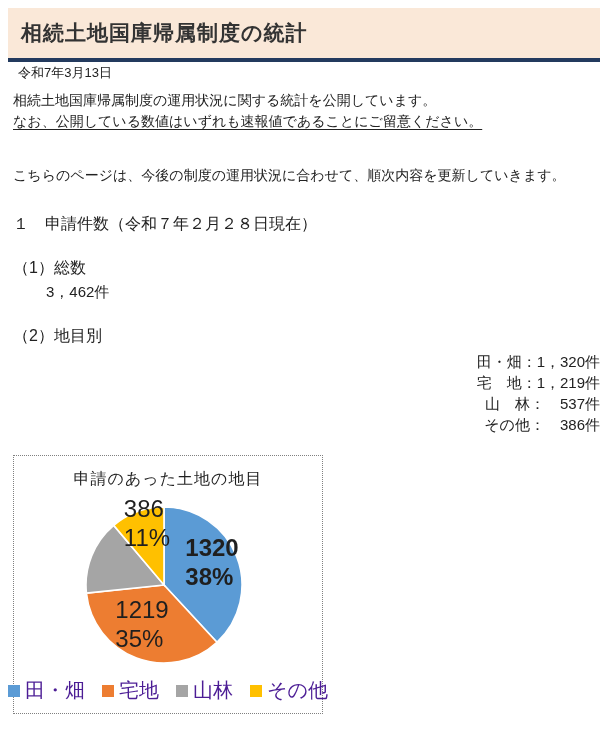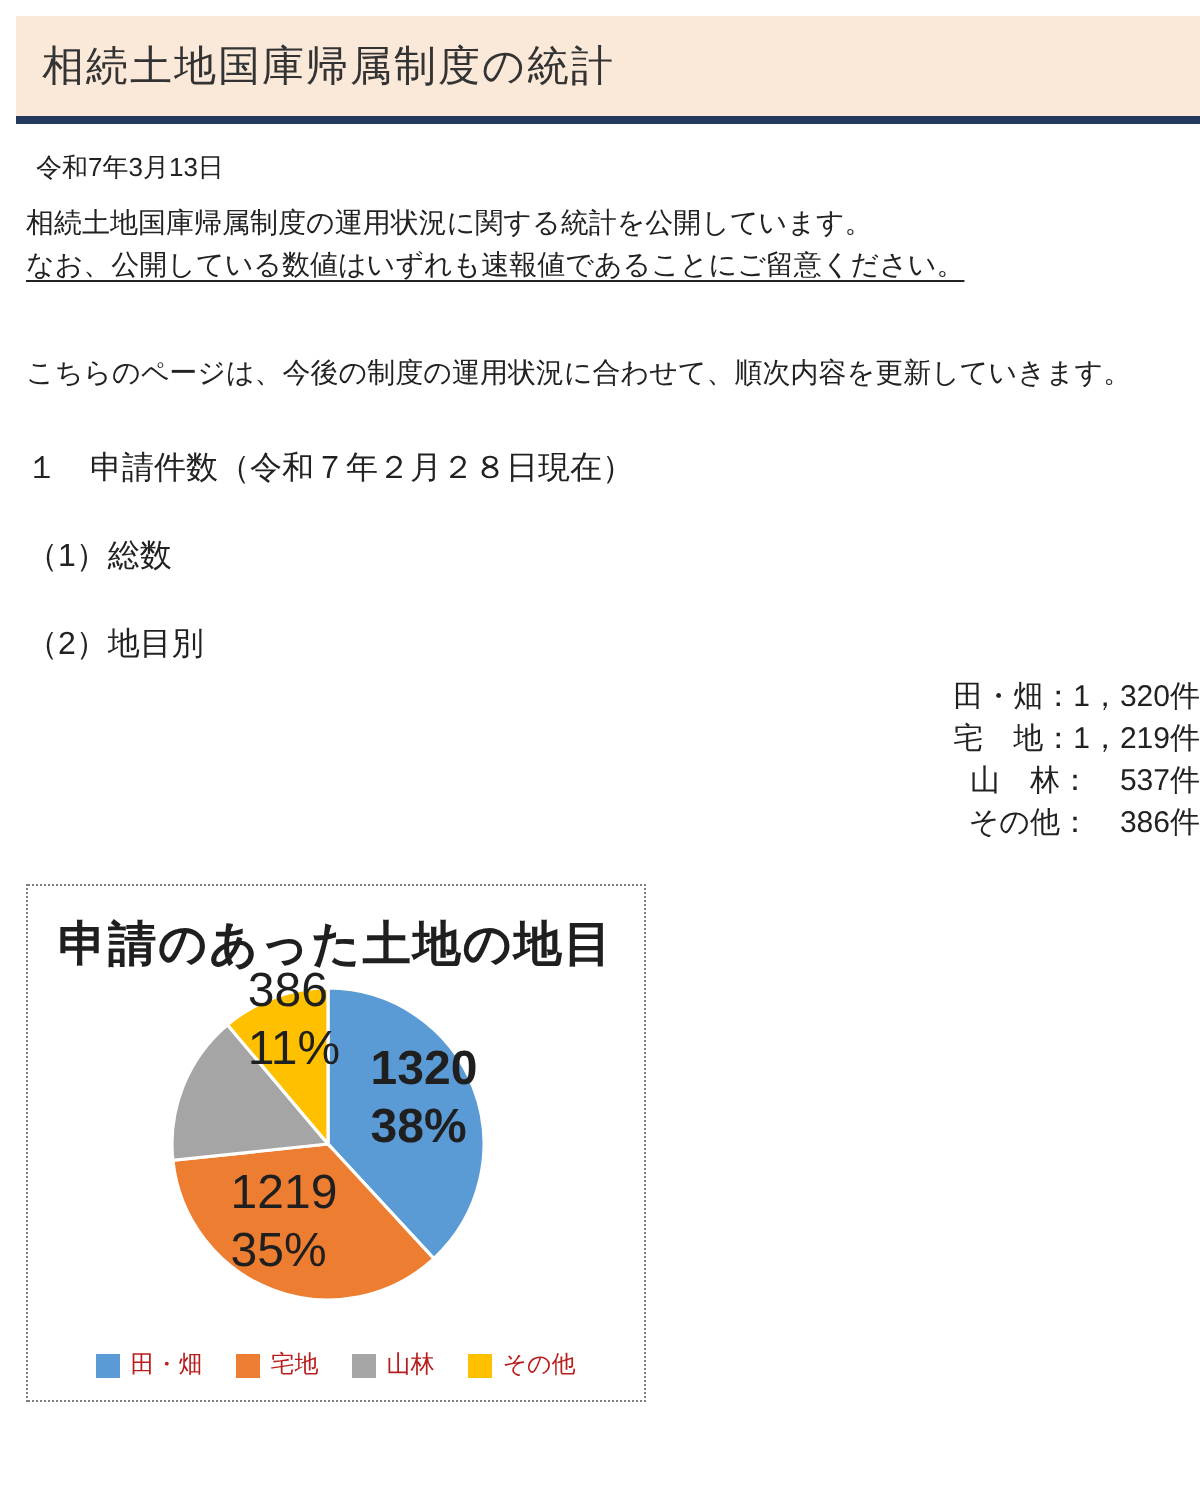--- a/index.html
+++ b/index.html
@@ -23,28 +23,28 @@
     height: 50px;
     background: #FAE8D8;
     border-bottom: 4px solid #233A5E;
     display: flex;
     align-items: center;
   }
   .page-header h1 {
     margin: 0;
     padding-left: 13px;
     font-size: 21px;
-    font-weight: normal;
+    font-weight: bold;
     color: #333333;
     letter-spacing: 1px;
   }
   
   .content { margin-left: 13px; }
   .date-line {
-    margin-top: 14px;
+    margin-top: 3px;
     padding-left: 5px;
     font-size: 13px;
     line-height: 16px;
   }
   .intro-block {
     margin-top: 9px;
     font-size: 14px;
     line-height: 21px;
   }
   .u { text-decoration: underline; text-underline-offset: 3px; }
@@ -88,22 +88,22 @@
     height: 259px;
     border: 1px dotted #808080;
     background: #ffffff;
   }
   .chart-title {
     position: absolute;
     top: 13px;
     left: 0;
     width: 100%;
     text-align: center;
-    font-size: 24px;
-    font-weight: bold;
+    font-size: 16px;
+    font-weight: normal;
     color: #1f1f1f;
     letter-spacing: 1px;
   }
   .pie-svg {
     position: absolute;
     left: 70px;
     top: 49px;
     width: 160px;
     height: 160px;
   }
@@ -122,22 +122,22 @@
   .pl-3 { left: 133px; top: 67px;  }  
   .legend {
     position: absolute;
     bottom: 9px;
     left: 0;
     width: 100%;
     display: flex;
     justify-content: center;
     align-items: center;
     gap: 17px;
-    font-size: 12px;
-    color: #b91c1c;
+    font-size: 20px;
+    color: #4c1d95;
   }
   .legend-item { display: flex; align-items: center; gap: 5px; white-space: nowrap; }
   .swatch { display: inline-block; width: 12px; height: 12px; }
 </style>
 </head>
 <body>
 
 <div class="page">
 
   <header class="page-header">
@@ -151,20 +151,21 @@
     <div class="intro-block">
       <span>相続土地国庫帰属制度の運用状況に関する統計を公開しています。</span><br>
       <span class="u">なお、公開している数値はいずれも速報値であることにご留意ください。</span>
     </div>
 
     <div class="update-note">こちらのページは、今後の制度の運用状況に合わせて、順次内容を更新していきます。</div>
 
     <h2 class="section-heading">１　申請件数（令和７年２月２８日現在）</h2>
 
     <div class="sub-label">（1）総数</div>
+    <div class="sub-value">3，462件</div>
 
     <div class="sub-label">（2）地目別</div>
     <ul class="type-list">
       <li>田・畑：1，320件</li>
       <li>宅　地：1，219件</li>
       <li>山　林：　537件</li>
       <li>その他：　386件</li>
     </ul>
 
     <figure class="chart-box">

